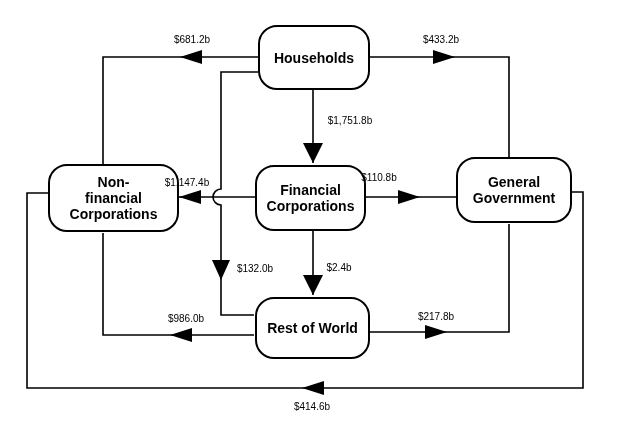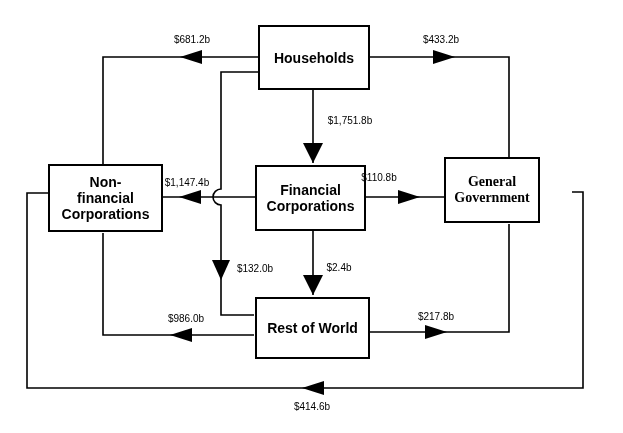--- a/index.html
+++ b/index.html
@@ -23,35 +23,35 @@
   }
   .wires polygon {
     fill: #000000;
     stroke: none;
   }
   .node {
     position: absolute;
     box-sizing: border-box;
     background: #ffffff;
     border: 2px solid #000000;
-    border-radius: 0;
+    border-radius: 19px;
     display: flex;
     align-items: center;
     justify-content: center;
     text-align: center;
     font-size: 14px;
     font-weight: bold;
     line-height: 16px;
     color: #000000;
     white-space: pre-line;
   }
   .node-households   { left: 258px; top: 25px;  width: 112px; height: 65px; }
-  .node-nonfinancial { left: 48px;  top: 164px; width: 115px; height: 68px; }
+  .node-nonfinancial { left: 48px;  top: 164px; width: 131px; height: 68px; }
   .node-financial    { left: 255px; top: 165px; width: 111px; height: 66px; }
-  .node-government   { left: 444px; top: 157px; width: 96px; height: 66px; font-family: Liberation Serif, serif; }
+  .node-government   { left: 456px; top: 157px; width: 116px; height: 66px; }
   .node-restofworld  { left: 255px; top: 297px; width: 115px; height: 62px; }
   .amount {
     position: absolute;
     transform: translate(-50%, -50%);
     font-size: 10px;
     font-weight: normal;
     color: #000000;
     white-space: nowrap;
     background: transparent;
   }

